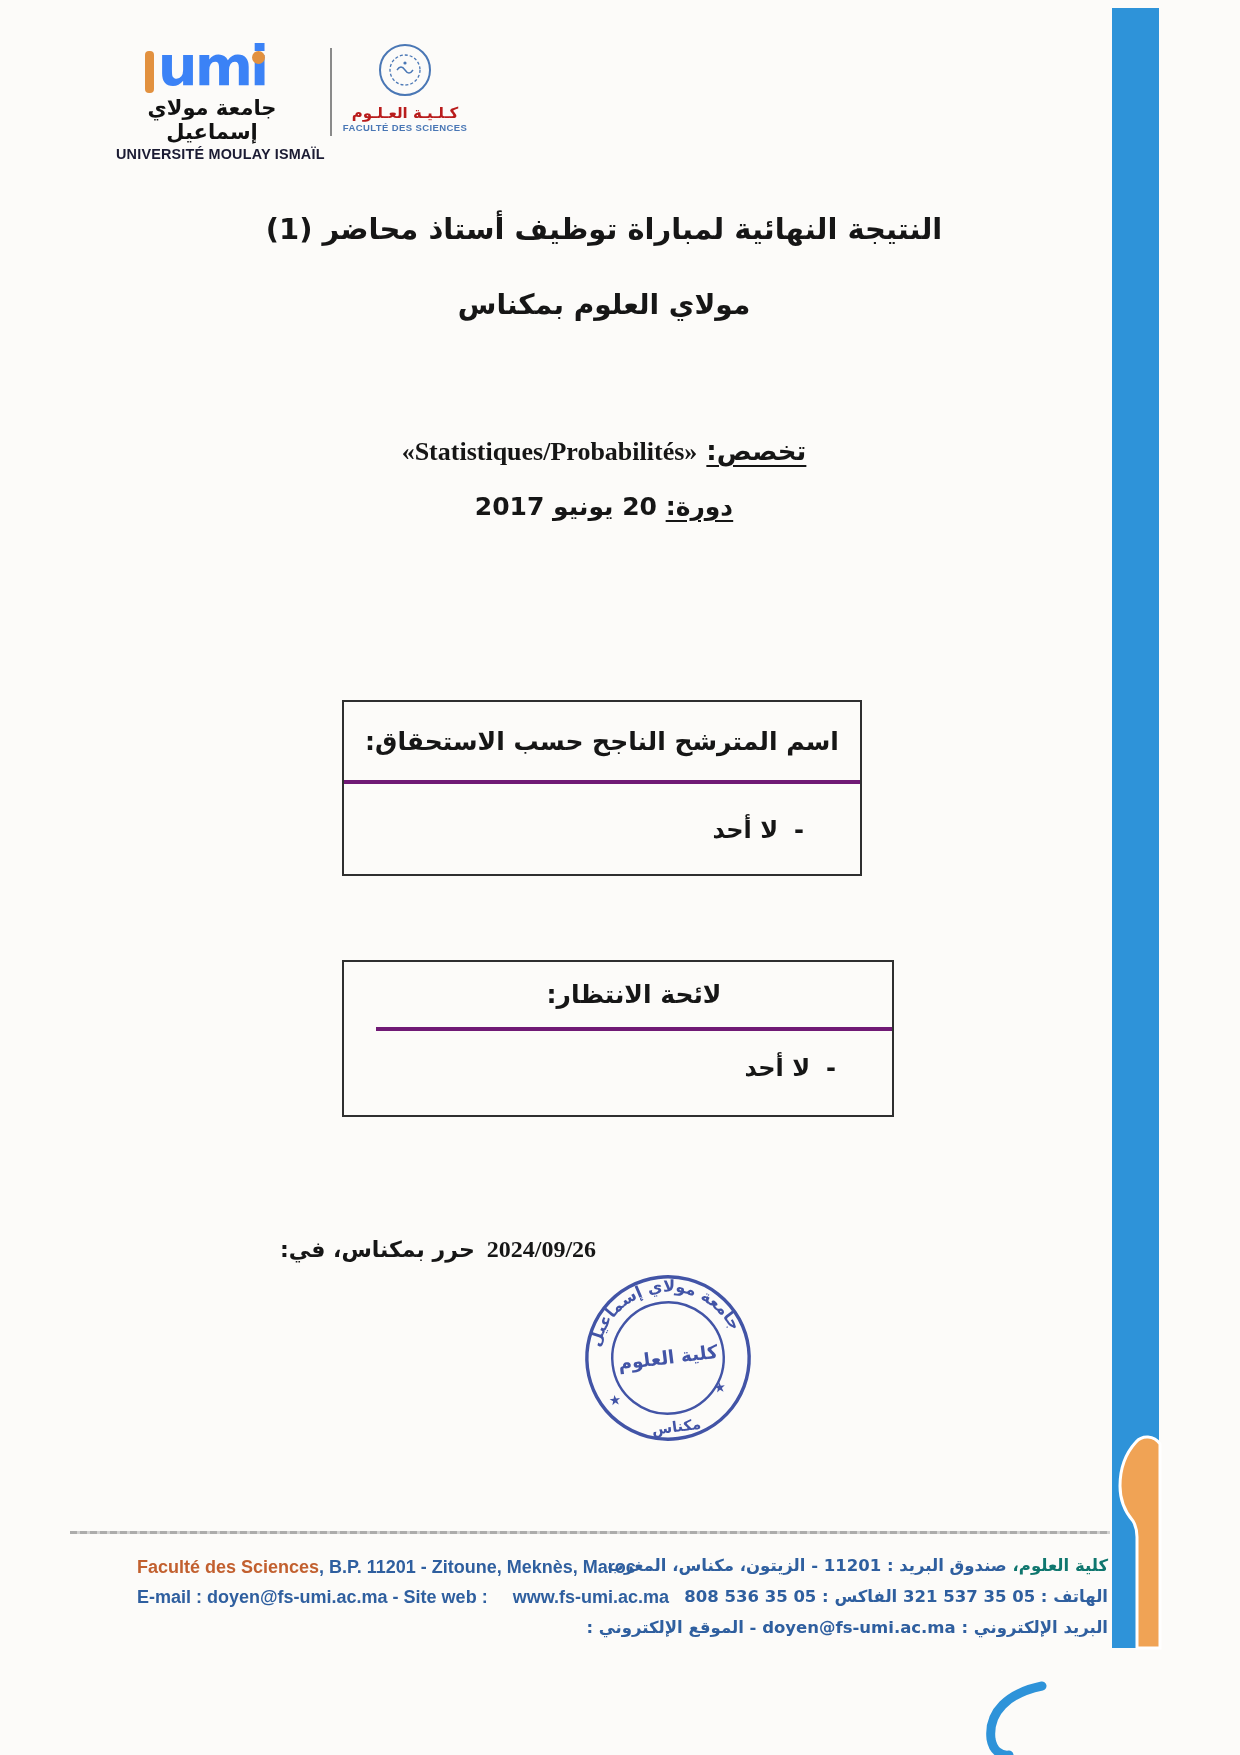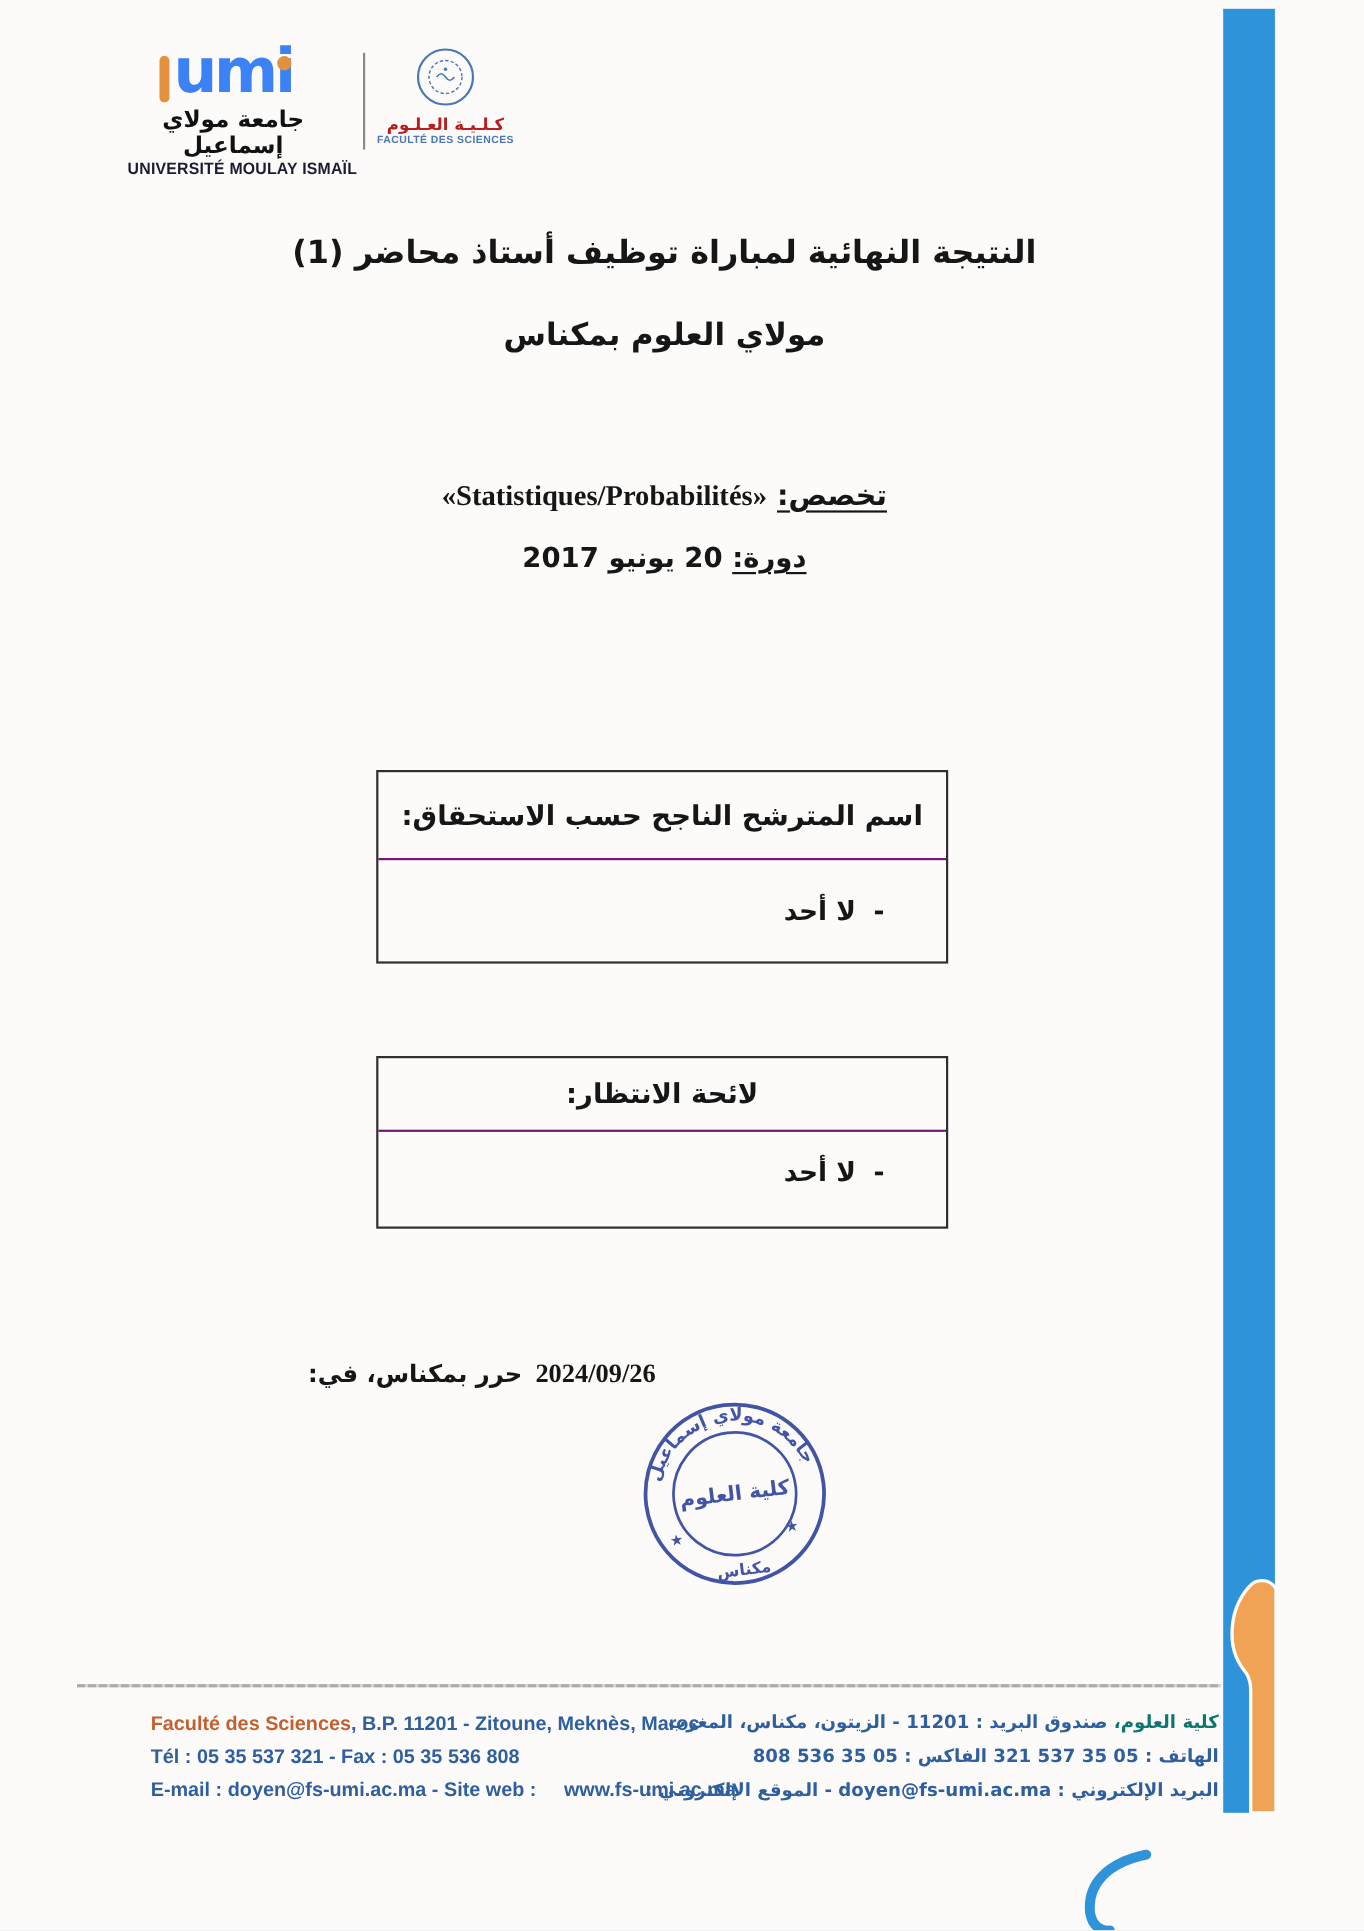--- a/index.html
+++ b/index.html
@@ -26,22 +26,22 @@
   .title1{top:212px;font-size:29px;font-weight:700;}
   .title2{top:288px;font-size:28px;font-weight:700;}
   .spec{top:424px;font-size:26px;font-weight:700;margin-top:12px;}
   .spec .latin{font-family:"Liberation Serif",serif;font-weight:700;}
   .sess{top:492px;font-size:25px;font-weight:700;}
   .u{text-decoration:underline;text-underline-offset:5px;}
 
   
   .rbox{position:absolute;left:342px;width:516px;border:2px solid #2f2f2f;background:transparent;}
   .box1{top:700px;height:172px;}
-  .box2{top:960px;height:153px;}
-  .rbox-header{border-bottom:2px solid #701a75;text-align:center;font-weight:700;
+  .box2{top:960px;height:153px;padding-left:32px;}
+  .rbox-header{border-bottom:4px solid #701a75;text-align:center;font-weight:700;
                display:flex;align-items:center;justify-content:center;}
   .box1 .rbox-header{height:78px;font-size:25px;}
   .box2 .rbox-header{height:65px;font-size:25px;}
   .rbox-body{position:relative;height:calc(100% - 80px);}
   .entry{position:absolute;right:56px;top:50%;transform:translateY(-50%);
          display:flex;gap:16px;font-size:24px;font-weight:700;}
 
   
   .issued{position:absolute;left:280px;top:1236px;display:flex;gap:12px;align-items:baseline;}
   .issued-ar{font-size:22px;font-weight:700;}
@@ -141,21 +141,20 @@
     <text x="90" y="96" text-anchor="middle" font-size="19" font-weight="bold" fill="#3346a0" font-family="DejaVu Sans, sans-serif">كلية العلوم</text>
     <text x="31" y="131" text-anchor="middle" font-size="14" fill="#3346a0">★</text>
     <text x="139" y="131" text-anchor="middle" font-size="14" fill="#3346a0">★</text>
     <text x="90" y="166" text-anchor="middle" font-size="15" font-weight="bold" fill="#3346a0" font-family="DejaVu Sans, sans-serif">مكناس</text>
   </svg>
 
   <div class="foot-divider"></div>
 
   <div class="foot-fr">
     <div><span class="hl">Faculté des Sciences</span><span>, B.P. 11201 - Zitoune, Meknès, Maroc</span></div>
-    <div>Tél : 05 35 537 321 - Fax : 05 35 536 808</div>
     <div><span>E-mail : doyen@fs-umi.ac.ma - Site web :</span><span class="site">www.fs-umi.ac.ma</span></div>
   </div>
 
   <div class="foot-ar" dir="rtl">
     <div><span class="hl">كلية العلوم،</span><span> صندوق البريد : 11201 - الزيتون، مكناس، المغرب</span></div>
     <div>الهاتف : 05 35 537 321 الفاكس : 05 35 536 808</div>
     <div><span>البريد الإلكتروني : </span><span>doyen@fs-umi.ac.ma</span><span> - الموقع الإلكتروني :</span></div>
   </div>
 
   <div class="band"></div>

